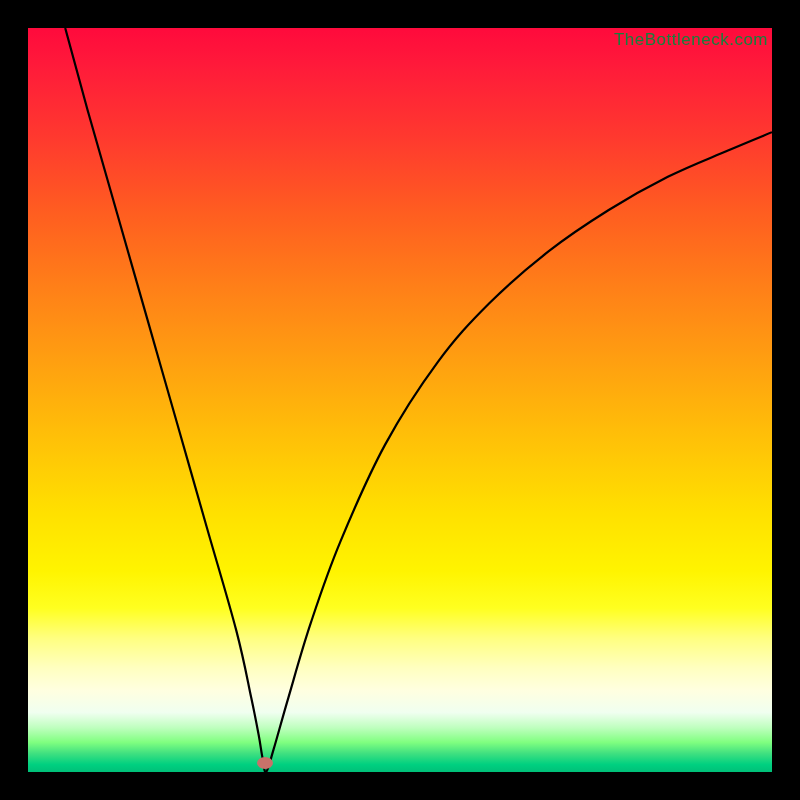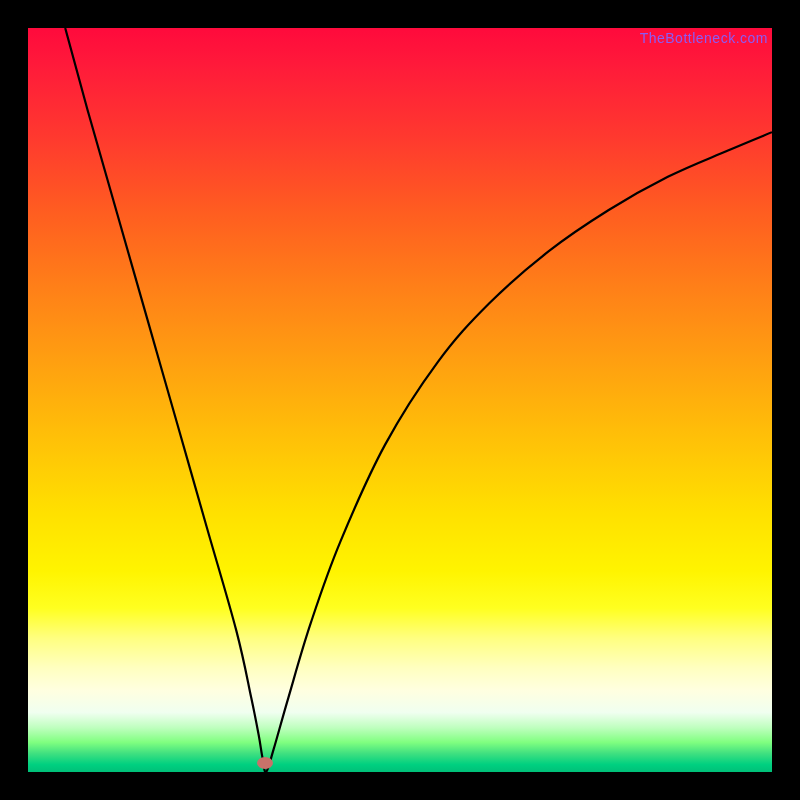--- a/index.html
+++ b/index.html
@@ -50,22 +50,22 @@
       #80ff80 96%,
       #40e080 97.5%,
       #00d080 99%,
       #00c078 100%
     );
   }
   .watermark {
     position: absolute;
     top: 30px;
     right: 32px;
-    color: #8b5cf6;
-    font-size: 14px;
+    color: #15803d;
+    font-size: 17px;
     font-weight: 500;
     letter-spacing: 0.5px;
     z-index: 10;
   }
   .curve-svg {
     position: absolute;
     top: 0;
     left: 0;
     width: 100%;
     height: 100%;

